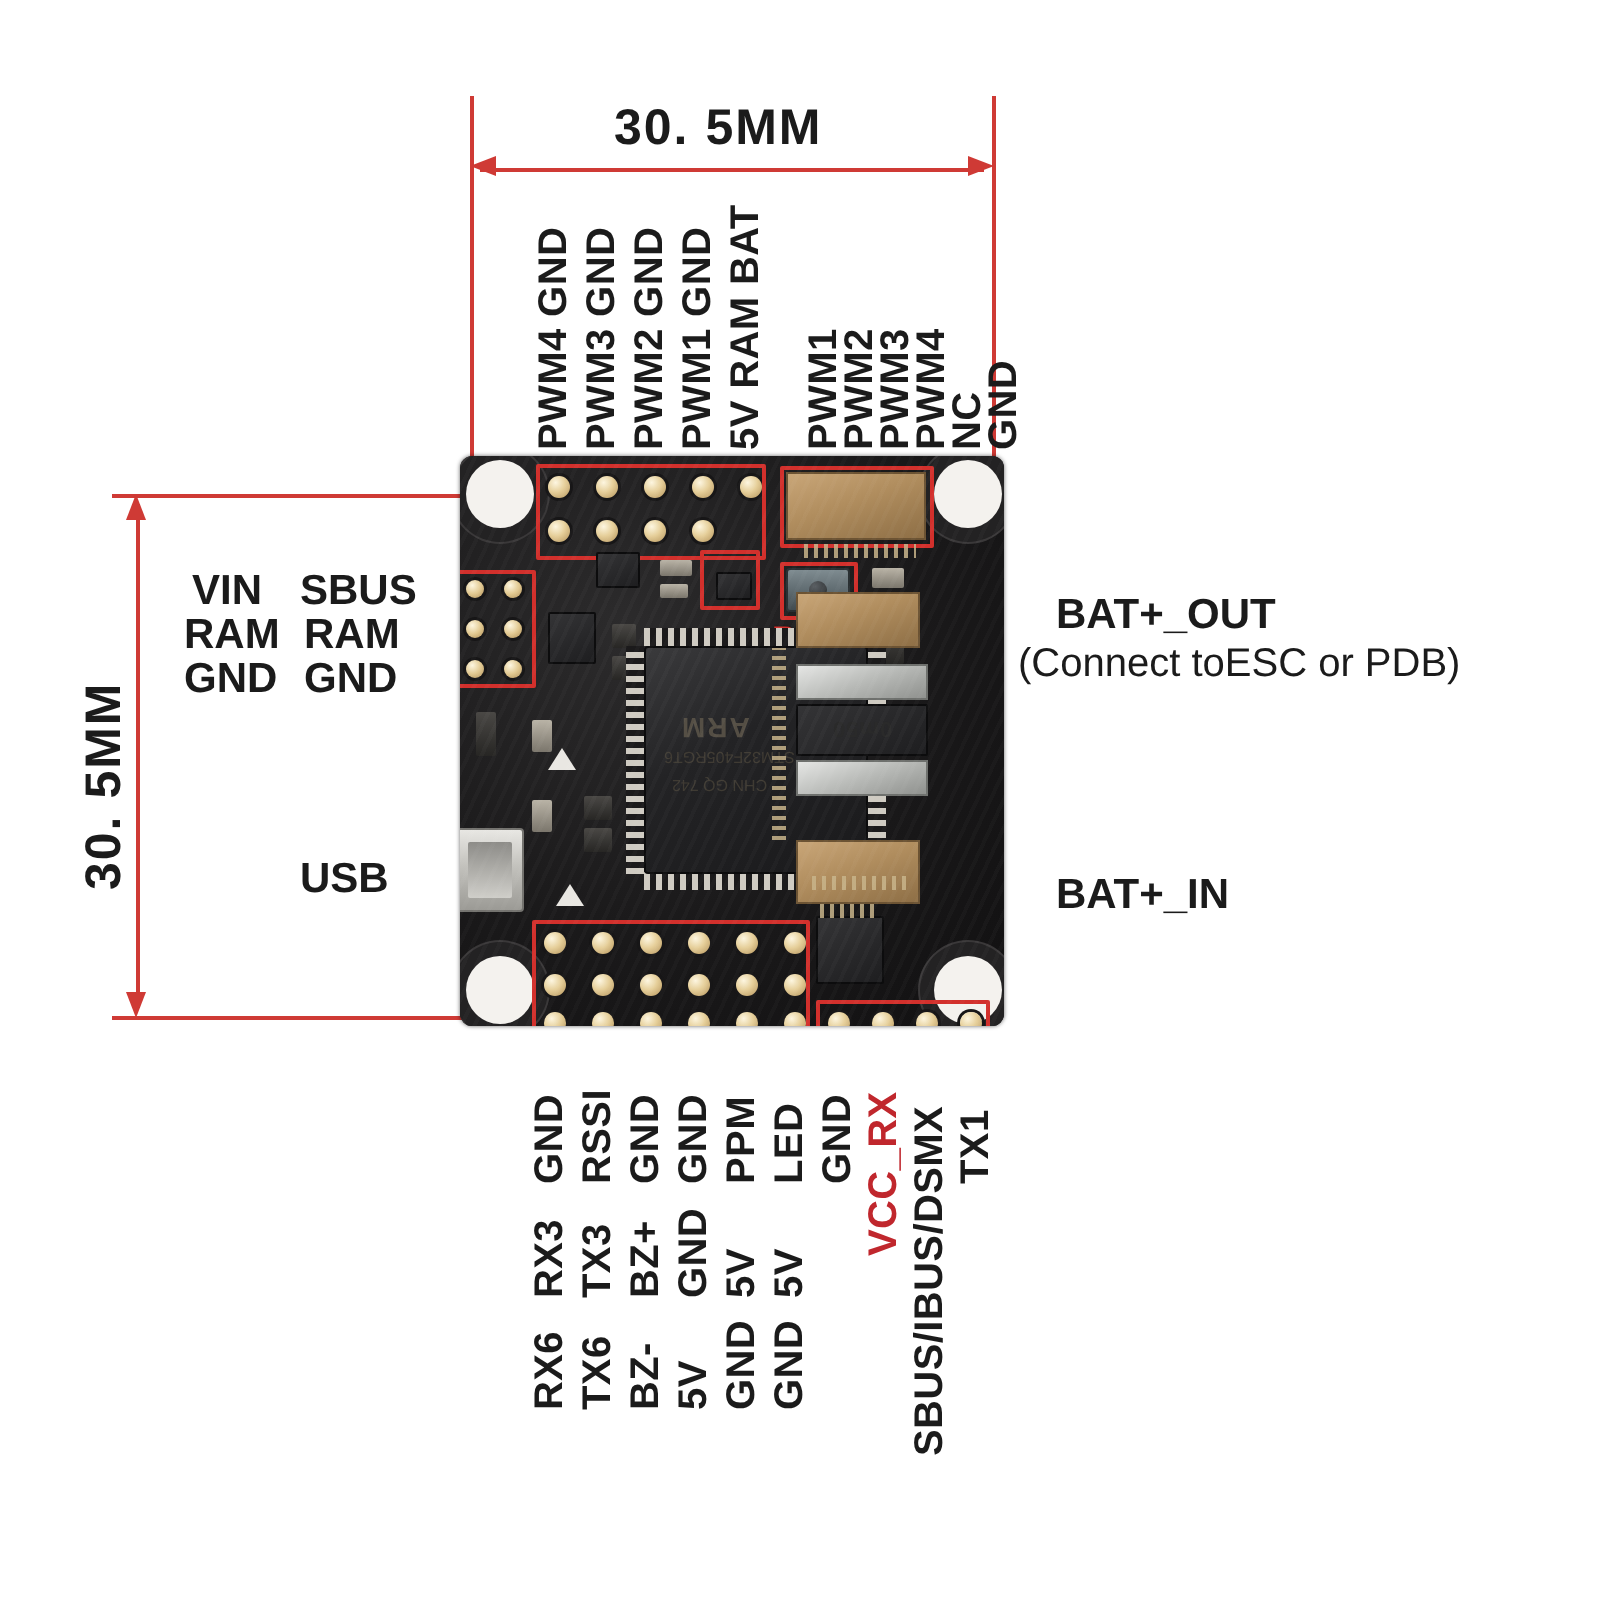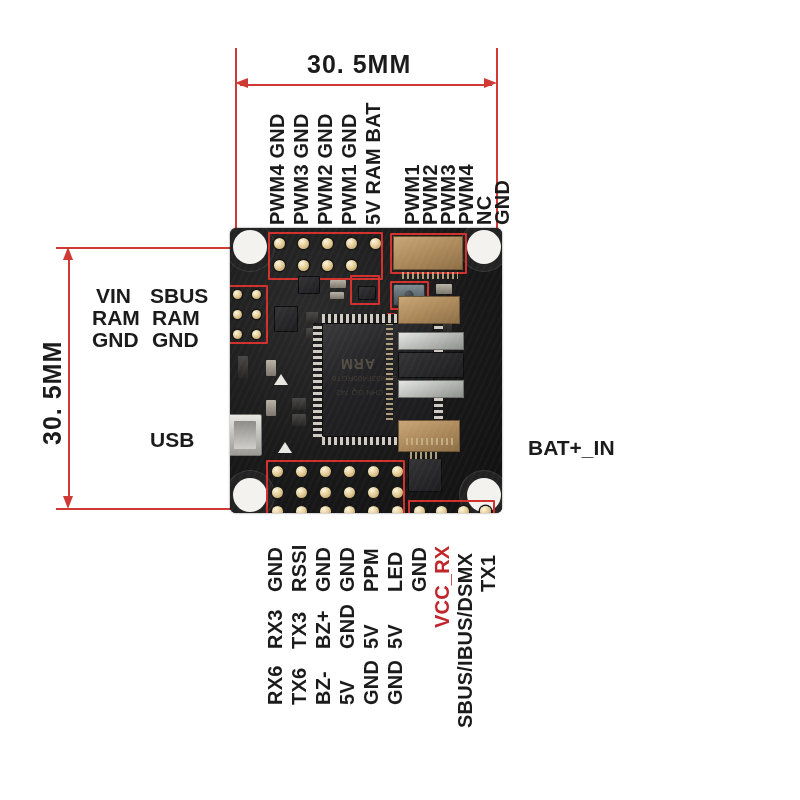--- a/index.html
+++ b/index.html
@@ -237,20 +237,22 @@
   <div class="htext" style="left:96px; top:284px; font-size:21px;">VIN</div>
   <div class="htext" style="left:92px; top:306px; font-size:21px;">RAM</div>
   <div class="htext" style="left:92px; top:328px; font-size:21px;">GND</div>
 
   <div class="htext" style="left:150px; top:284px; font-size:21px;">SBUS</div>
   <div class="htext" style="left:152px; top:306px; font-size:21px;">RAM</div>
   <div class="htext" style="left:152px; top:328px; font-size:21px;">GND</div>
 
   <div class="htext" style="left:150px; top:428px; font-size:21px;">USB</div>
 
+  <div class="htext" style="left:528px; top:296px; font-size:21px;">BAT+_OUT</div>
+  <div class="htext" style="left:509px; top:321px; font-size:20px; font-weight:normal;">(Connect toESC or PDB)</div>
   <div class="htext" style="left:528px; top:436px; font-size:21px;">BAT+_IN</div>
 
   <div class="vtext" style="left:264px; top:592px; font-size:20px;">GND</div>
   <div class="vtext" style="left:288px; top:592px; font-size:20px;">RSSI</div>
   <div class="vtext" style="left:312px; top:592px; font-size:20px;">GND</div>
   <div class="vtext" style="left:336px; top:592px; font-size:20px;">GND</div>
   <div class="vtext" style="left:360px; top:592px; font-size:20px;">PPM</div>
   <div class="vtext" style="left:384px; top:592px; font-size:20px;">LED</div>
 
   <div class="vtext" style="left:264px; top:649px; font-size:20px;">RX3</div>

